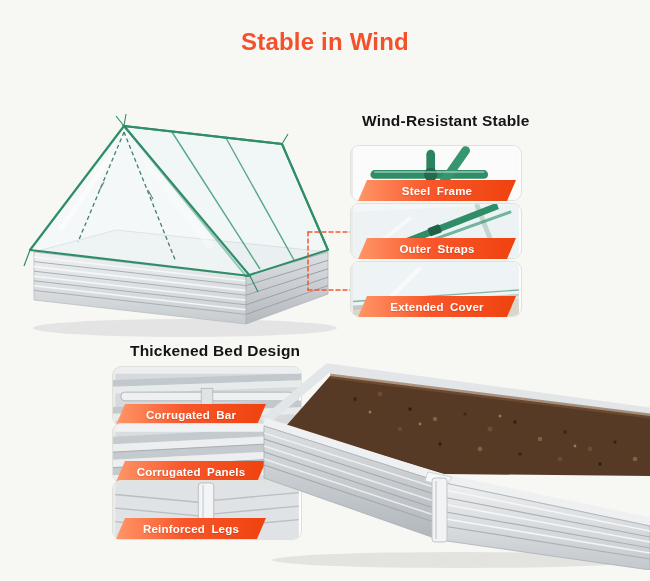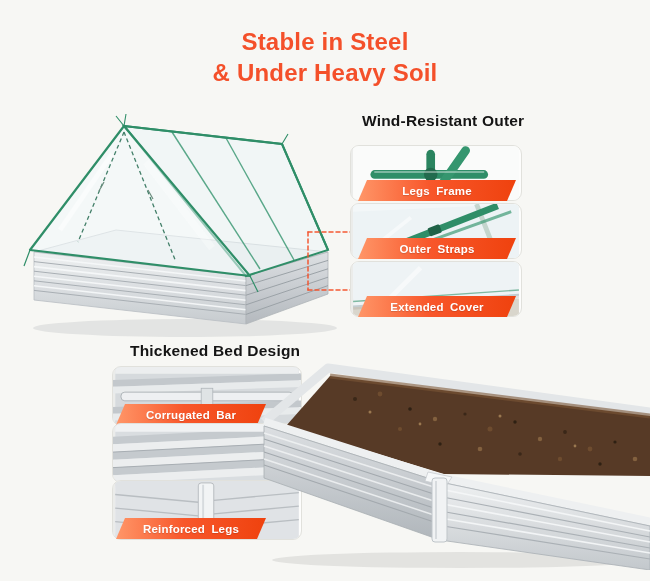--- a/index.html
+++ b/index.html
@@ -34,22 +34,21 @@
   }
   .img-wrap{position:absolute;}
   .img-wrap svg{display:block;}
 </style>
 </head>
 <body>
 
 <div class="page">
 
   <div class="title">
-    <div>Stable in Steel</div>
-    <div>&amp; Under Heavy Soil</div>
+    <div>Stable in Wind</div>
   </div>
 
   <div class="img-wrap" style="left:20px;top:90px;width:330px;height:252px;">
     <svg viewBox="0 0 330 252" width="330" height="252">
       <defs>
         <linearGradient id="gMetalF" x1="0" y1="0" x2="0" y2="1">
           <stop offset="0" stop-color="#eff1f2"></stop>
             <stop offset="1" stop-color="#c6cbcf"></stop>
         </linearGradient>
         <linearGradient id="gMetalS" x1="0" y1="0" x2="0" y2="1">
@@ -114,34 +113,34 @@
   <div class="img-wrap" style="left:300px;top:222px;width:58px;height:84px;">
     <svg viewBox="0 0 58 84" width="58" height="84">
       <g stroke="#f4502a" stroke-width="1.5" stroke-dasharray="4,3" stroke-linecap="round" fill="none" opacity="0.95">
         <path d="M8,10 H52"></path>
         <path d="M8,68 H52"></path>
         <path d="M8,10 V68"></path>
       </g>
     </svg>
   </div>
 
-  <div class="heading" style="left:362px;top:112px;">Wind-Resistant Outer</div>
+  <div class="heading" style="left:362px;top:112px;">Wind-Resistant Stable</div>
 
   <div class="card" style="left:350px;top:145px;width:172px;height:56px;">
     <div class="thumb">
       <svg viewBox="0 0 172 56">
         <rect width="172" height="56" fill="#fafbfa"></rect>
         <rect x="18" y="25" width="122" height="9" rx="4.5" fill="#2f8e68"></rect>
         <rect x="76" y="4" width="9" height="48" rx="4.5" fill="#2a845f"></rect>
         <rect x="100" y="-4" width="9" height="52" rx="4.5" fill="#35966f" transform="rotate(35 104 22)"></rect>
         <circle cx="80.5" cy="29.5" r="7" fill="#226b4e"></circle>
         <line x1="22" y1="27" x2="136" y2="27" stroke="rgba(255,255,255,0.5)" stroke-width="1.5"></line>
       </svg>
     </div>
-    <div class="ribbon" style="left:8px;top:35px;width:158px;">Legs Frame</div>
+    <div class="ribbon" style="left:8px;top:35px;width:158px;">Steel Frame</div>
   </div>
 
   <div class="card" style="left:350px;top:203px;width:172px;height:56px;">
     <div class="thumb">
       <svg viewBox="0 0 172 56">
         <rect width="172" height="56" fill="#f3f7f8"></rect>
         <polygon points="0,8 172,0 172,56 0,56" fill="#edf3f5"></polygon>
         <line x1="128" y1="0" x2="150" y2="56" stroke="#b9cdc4" stroke-width="5" opacity="0.8"></line>
         <line x1="12" y1="56" x2="150" y2="2" stroke="#2f8e68" stroke-width="7"></line>
         <line x1="30" y1="56" x2="164" y2="8" stroke="#3f9a76" stroke-width="3" opacity="0.7"></line>
@@ -197,20 +196,21 @@
           <rect x="-10" y="24" width="210" height="8" fill="#c5cace"></rect>
           <rect x="-10" y="32" width="210" height="8" fill="#eceeef"></rect>
           <rect x="-10" y="40" width="210" height="8" fill="#c5cace"></rect>
           <rect x="-10" y="48" width="210" height="8" fill="#eceeef"></rect>
           <line x1="-10" y1="24" x2="200" y2="24" stroke="#a7adb2" stroke-width="1"></line>
           <line x1="-10" y1="40" x2="200" y2="40" stroke="#a7adb2" stroke-width="1"></line>
         </g>
         <rect x="0" y="0" width="190" height="8" fill="#f0f2f3"></rect>
       </svg>
     </div>
+    <div class="ribbon" style="left:4px;top:38px;width:150px;">Corrugated Panels</div>
   </div>
 
   <div class="card" style="left:112px;top:480px;width:190px;height:60px;">
     <div class="thumb">
       <svg viewBox="0 0 190 60">
         <rect width="190" height="60" fill="#e0e3e6"></rect>
         <g stroke="#b9bec2" stroke-width="1.4">
           <line x1="0" y1="14" x2="86" y2="22"></line>
           <line x1="0" y1="28" x2="86" y2="36"></line>
           <line x1="0" y1="42" x2="86" y2="50"></line>

